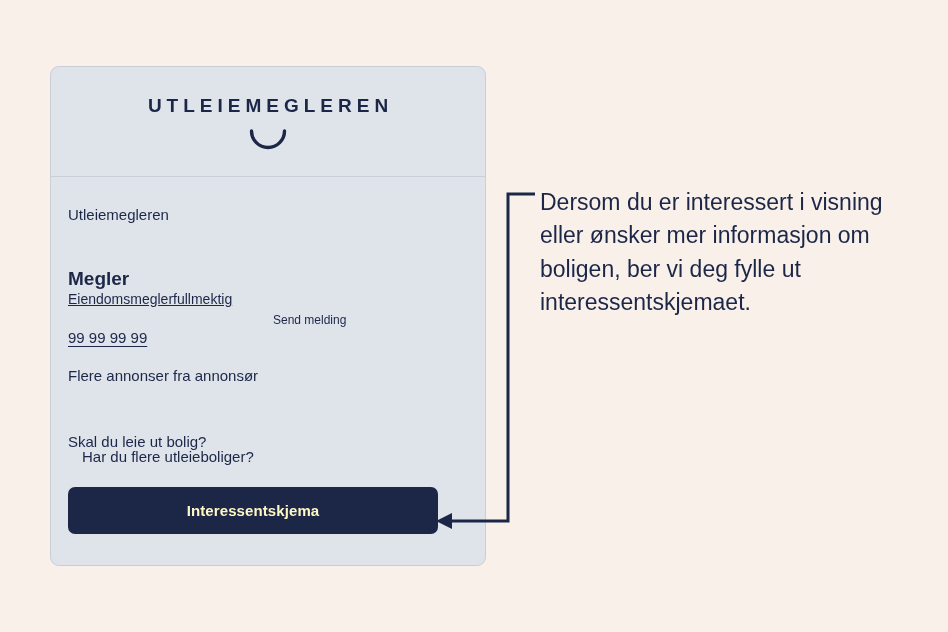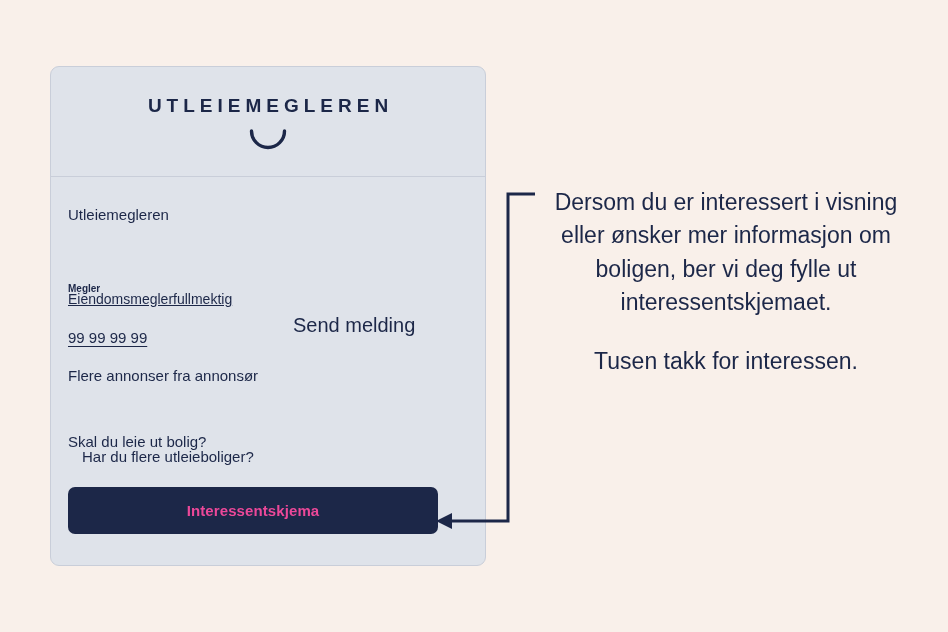--- a/index.html
+++ b/index.html
@@ -72,22 +72,22 @@
   #company-name {
     position: absolute;
     left: 17px;
     top: 29px;
     font-size: 15px;
   }
 
   #role-title {
     position: absolute;
     left: 17px;
-    top: 106px;
-    font-size: 10px;
+    top: 90px;
+    font-size: 19px;
     font-weight: bold;
   }
 
   #role-subtitle {
     position: absolute;
     left: 17px;
     top: 114px;
     font-size: 14px;
     text-decoration: underline;
   }
@@ -99,23 +99,22 @@
     font-size: 15px;
     text-decoration: underline;
     text-underline-offset: 3px;
     cursor: pointer;
   }
 
   #send-message-link {
     position: absolute;
     left: 222px;
     top: 136px;
-    font-size: 20px;
-    cursor: pointer;
-    margin-left: 20px;
+    font-size: 12px;
+    cursor: pointer;
   }
 
   #more-ads-link {
     position: absolute;
     left: 17px;
     top: 190px;
     font-size: 15px;
     text-underline-offset: 3px;
     cursor: pointer;
   }
@@ -137,21 +136,21 @@
     cursor: pointer;
   }
 
   #interest-form-button {
     position: absolute;
     left: 17px;
     top: 310px;
     width: 370px;
     height: 47px;
     background: #1c2748;
-    color: #ec4899;
+    color: #fef9c3;
     border: none;
     border-radius: 7px;
     font-family: "Liberation Sans", sans-serif;
     font-size: 15px;
     font-weight: bold;
     cursor: pointer;
     letter-spacing: 0.1px;
   }
 
   
@@ -164,21 +163,20 @@
     pointer-events: none;
   }
 
   
   #annotation-block {
     position: absolute;
     left: 540px;
     top: 186px;
     width: 372px;
     color: #1c2748;
-    text-align: center;
   }
 
   #annotation-block p {
     margin: 0 0 26px 0;
     font-size: 23px;
     line-height: 1.45;
     font-weight: normal;
   }
 
   #annotation-block p:last-child {
@@ -226,14 +224,13 @@
   <svg width="120" height="360" viewBox="0 0 120 360" xmlns="http://www.w3.org/2000/svg">
 
     <path d="M 105 14 L 78 14 L 78 341 L 20 341" fill="none" stroke="#1c2748" stroke-width="3"></path>
 
     <path d="M 6 341 L 22 333 L 22 349 Z" fill="#1c2748"></path>
   </svg>
 </div>
 
 <div id="annotation-block">
   <p>Dersom du er interessert i visning eller ønsker mer informasjon om boligen, ber vi deg fylle ut interessentskjemaet.</p>
-  <p>Tusen takk for interessen.</p>
 </div>
 
 </body></html>

